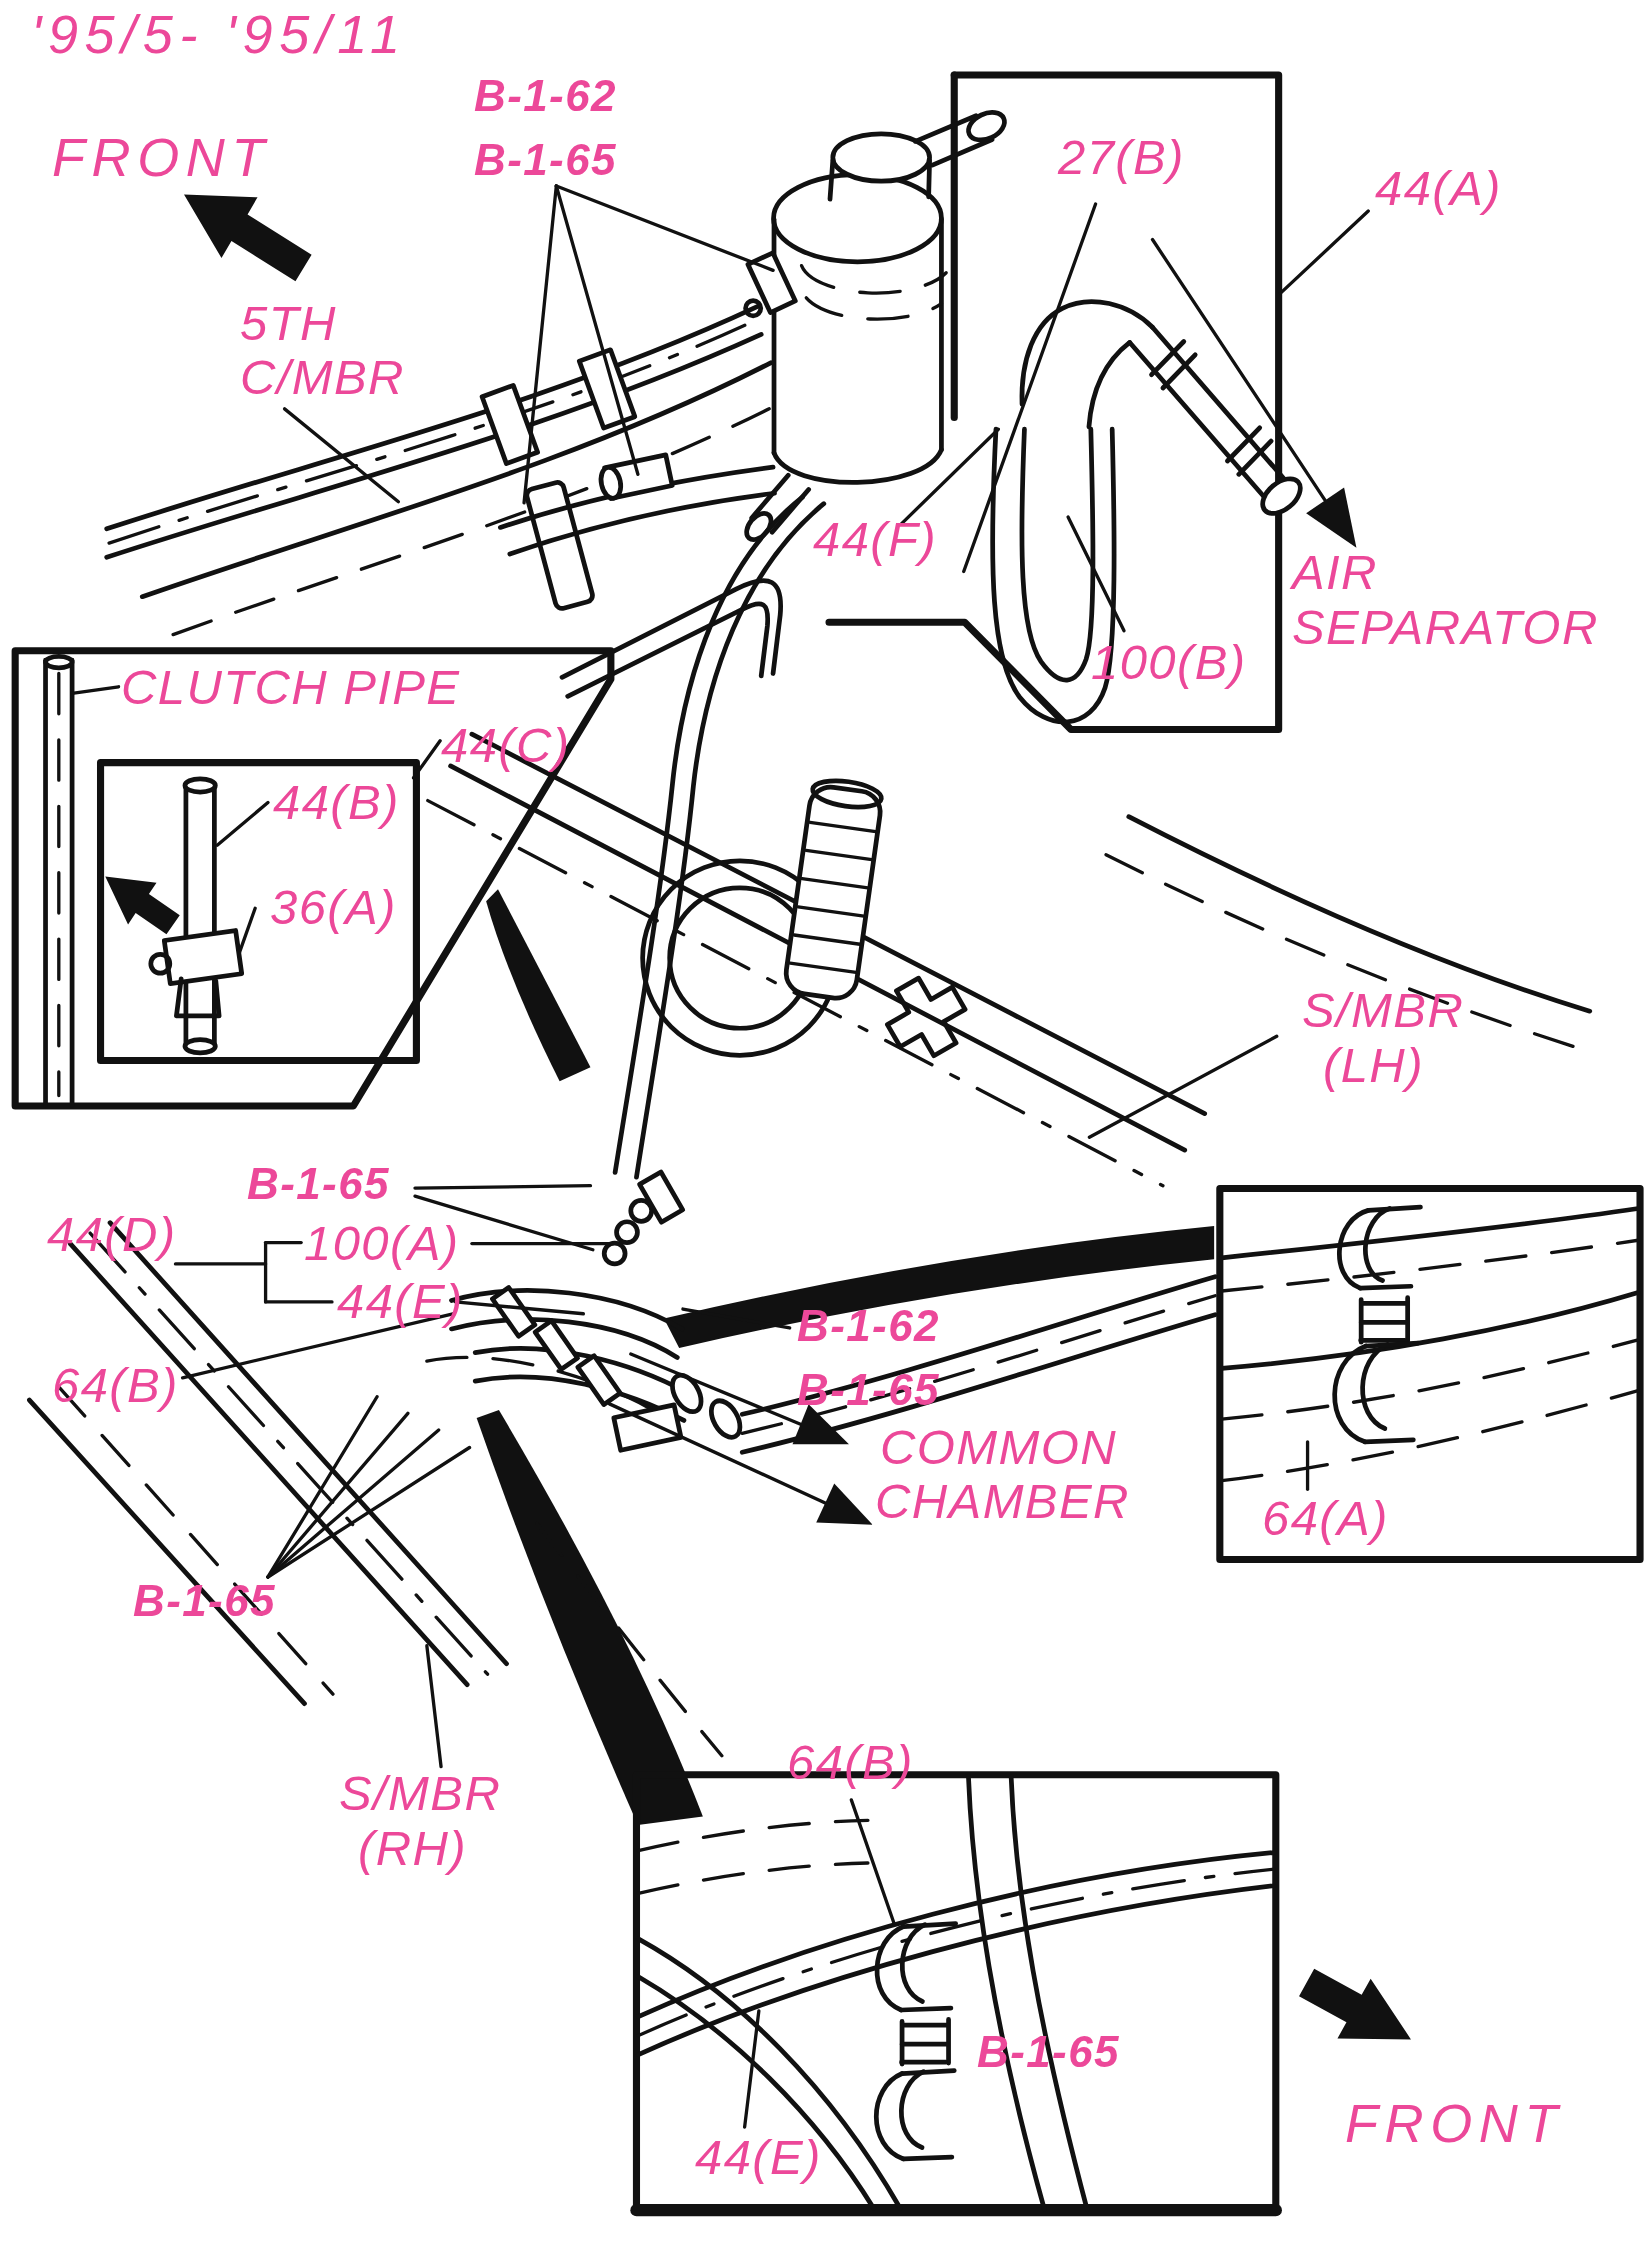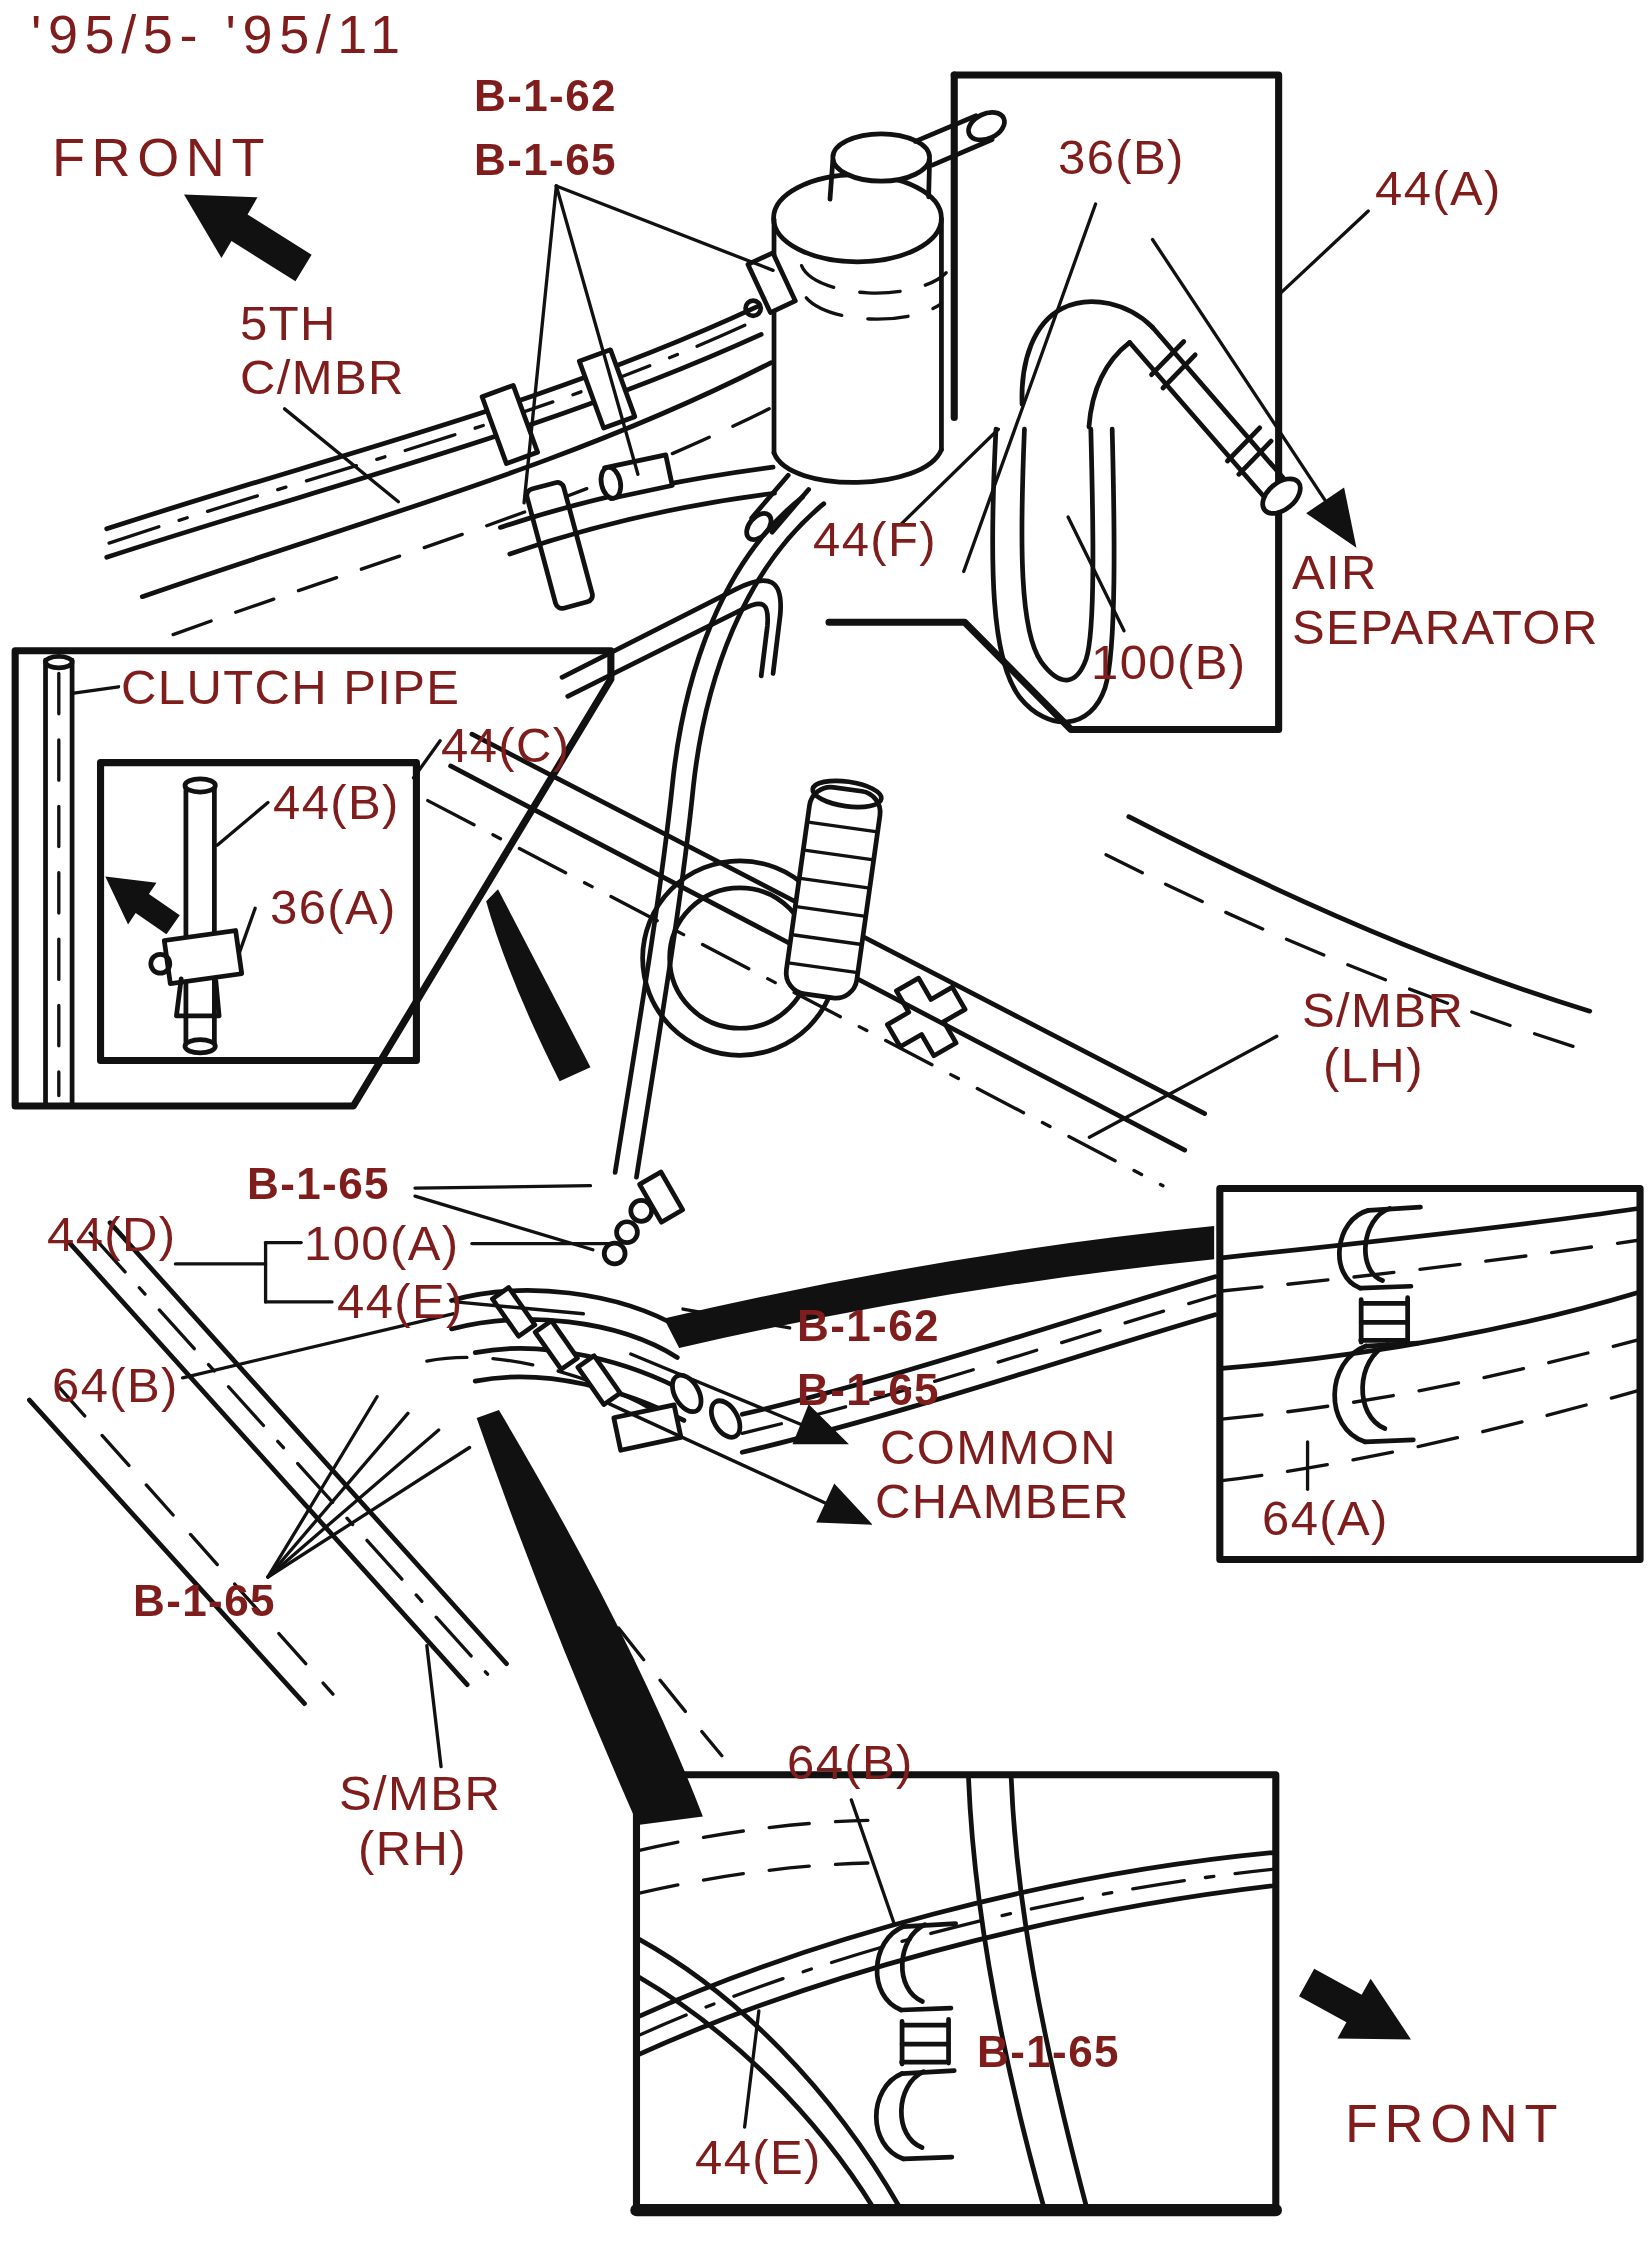--- a/index.html
+++ b/index.html
@@ -1,25 +1,26 @@
 <!DOCTYPE html>
 <html style="font-size:7.6px"><head>
 <meta charset="utf-8">
 <style>
   html,body{margin:0;padding:0;background:#ffffff;}
   .stage{position:relative;width:1650px;height:2250px;background:#ffffff;overflow:hidden;}
   svg{position:absolute;left:0;top:0;}
   .lbl{
     position:absolute;
-    color:#7f1d1d;
+    color:#ec4899;
     font-family:"Liberation Sans", sans-serif;
     font-size:49px;
     line-height:1.0;
     letter-spacing:1.4px;
     white-space:nowrap;
+    font-style:italic;
   }
   .b{font-weight:700;font-size:44px;}
   .big{font-size:54px;letter-spacing:6.6px;}
   .ln{stroke:#111;fill:none;stroke-width:10;stroke-linecap:round;stroke-linejoin:round;}
   .thin{stroke-width:7;}
   .box{stroke-width:15;}
   .lead{stroke-width:7;}
   .dash{stroke-dasharray:85 55;}
   .dashdot{stroke-dasharray:110 45 18 45;}
   .fill{fill:#111;stroke:none;}
@@ -259,21 +260,21 @@
       <polygon class="fill" points="1840,3215 1721,3210 1759,3128"></polygon>
     </g>
   </svg>
 
   <div class="lbl big" style="left:31px;top:7.1px">'95/5- '95/11</div>
   <div class="lbl big" style="left:52px;top:130px">FRONT</div>
   <div class="lbl b" style="left:474px;top:74px">B-1-62</div>
   <div class="lbl b" style="left:474px;top:138px">B-1-65</div>
   <div class="lbl" style="left:240px;top:299px">5TH</div>
   <div class="lbl" style="left:240px;top:353px">C/MBR</div>
-  <div class="lbl" style="left:1058px;top:133px">36(B)</div>
+  <div class="lbl" style="left:1058px;top:133px">27(B)</div>
   <div class="lbl" style="left:1375px;top:164px">44(A)</div>
   <div class="lbl" style="left:813px;top:515px">44(F)</div>
   <div class="lbl" style="left:1091px;top:638px">100(B)</div>
   <div class="lbl" style="left:1292px;top:548px">AIR</div>
   <div class="lbl" style="left:121px;top:663px">CLUTCH PIPE</div>
   <div class="lbl" style="left:1292px;top:603px">SEPARATOR</div>
   <div class="lbl" style="left:441px;top:721px">44(C)</div>
   <div class="lbl" style="left:273px;top:778px">44(B)</div>
   <div class="lbl" style="left:270px;top:883px">36(A)</div>
   <div class="lbl" style="left:1302px;top:986px">S/MBR</div>

